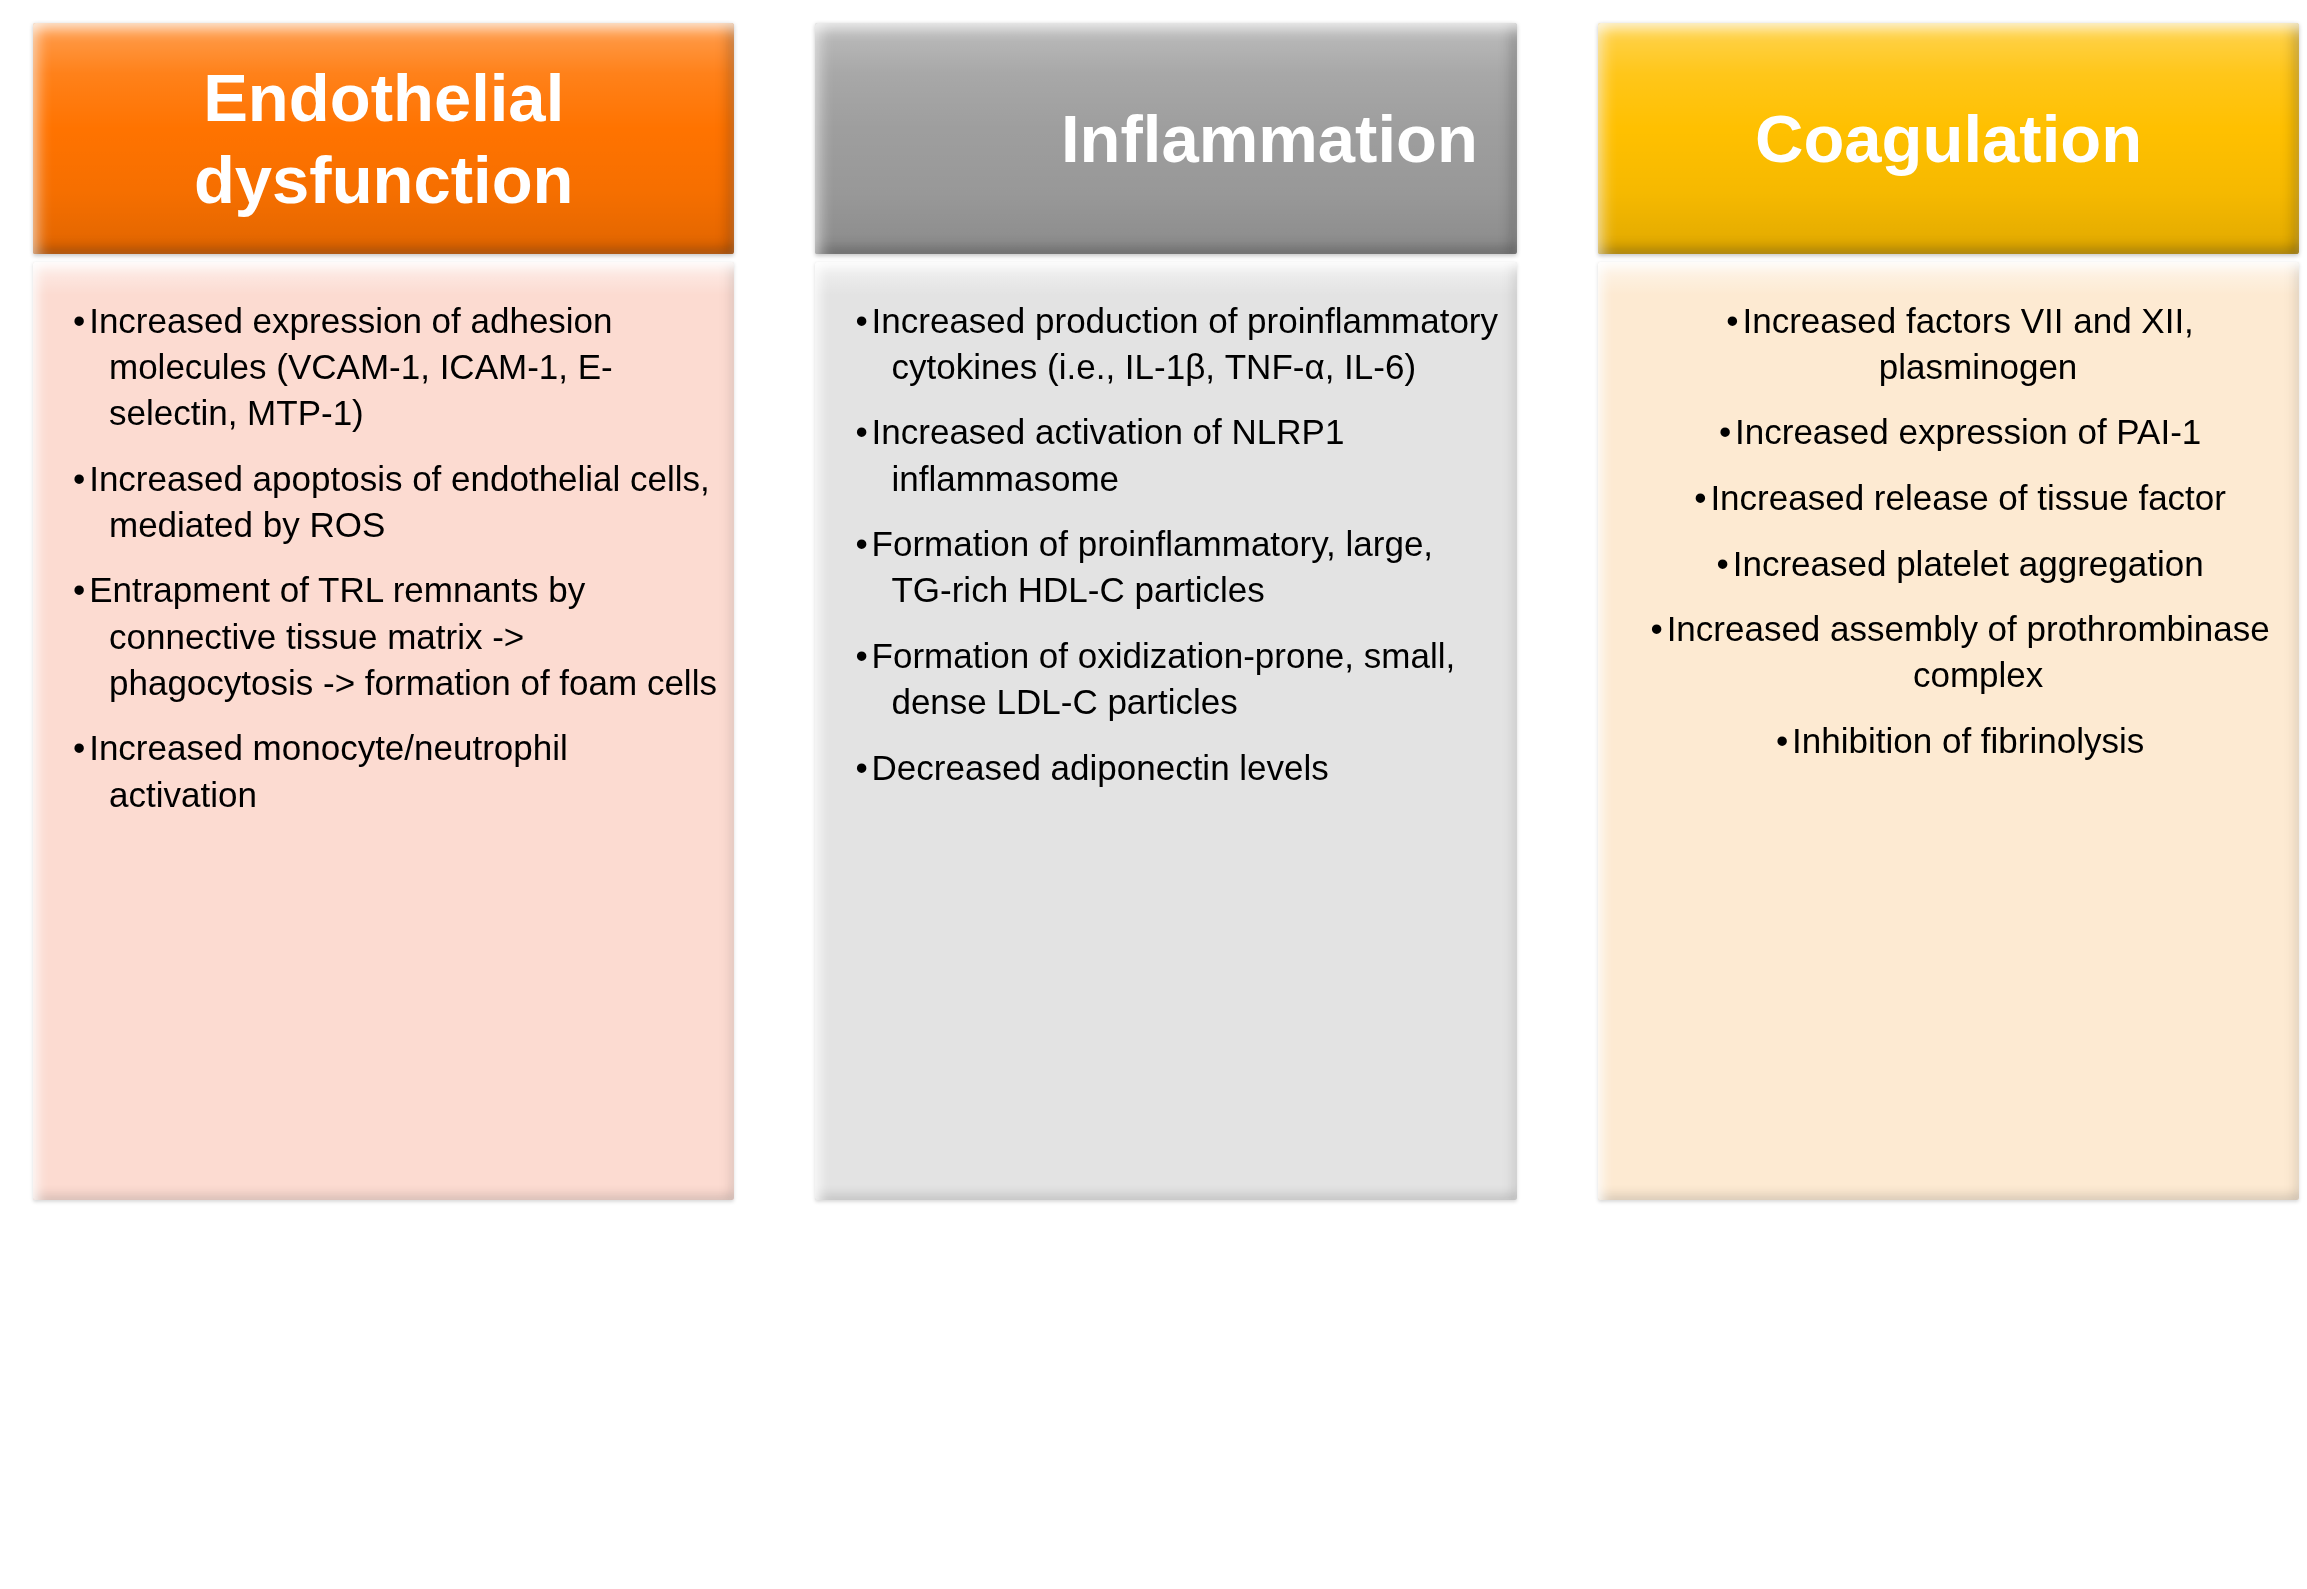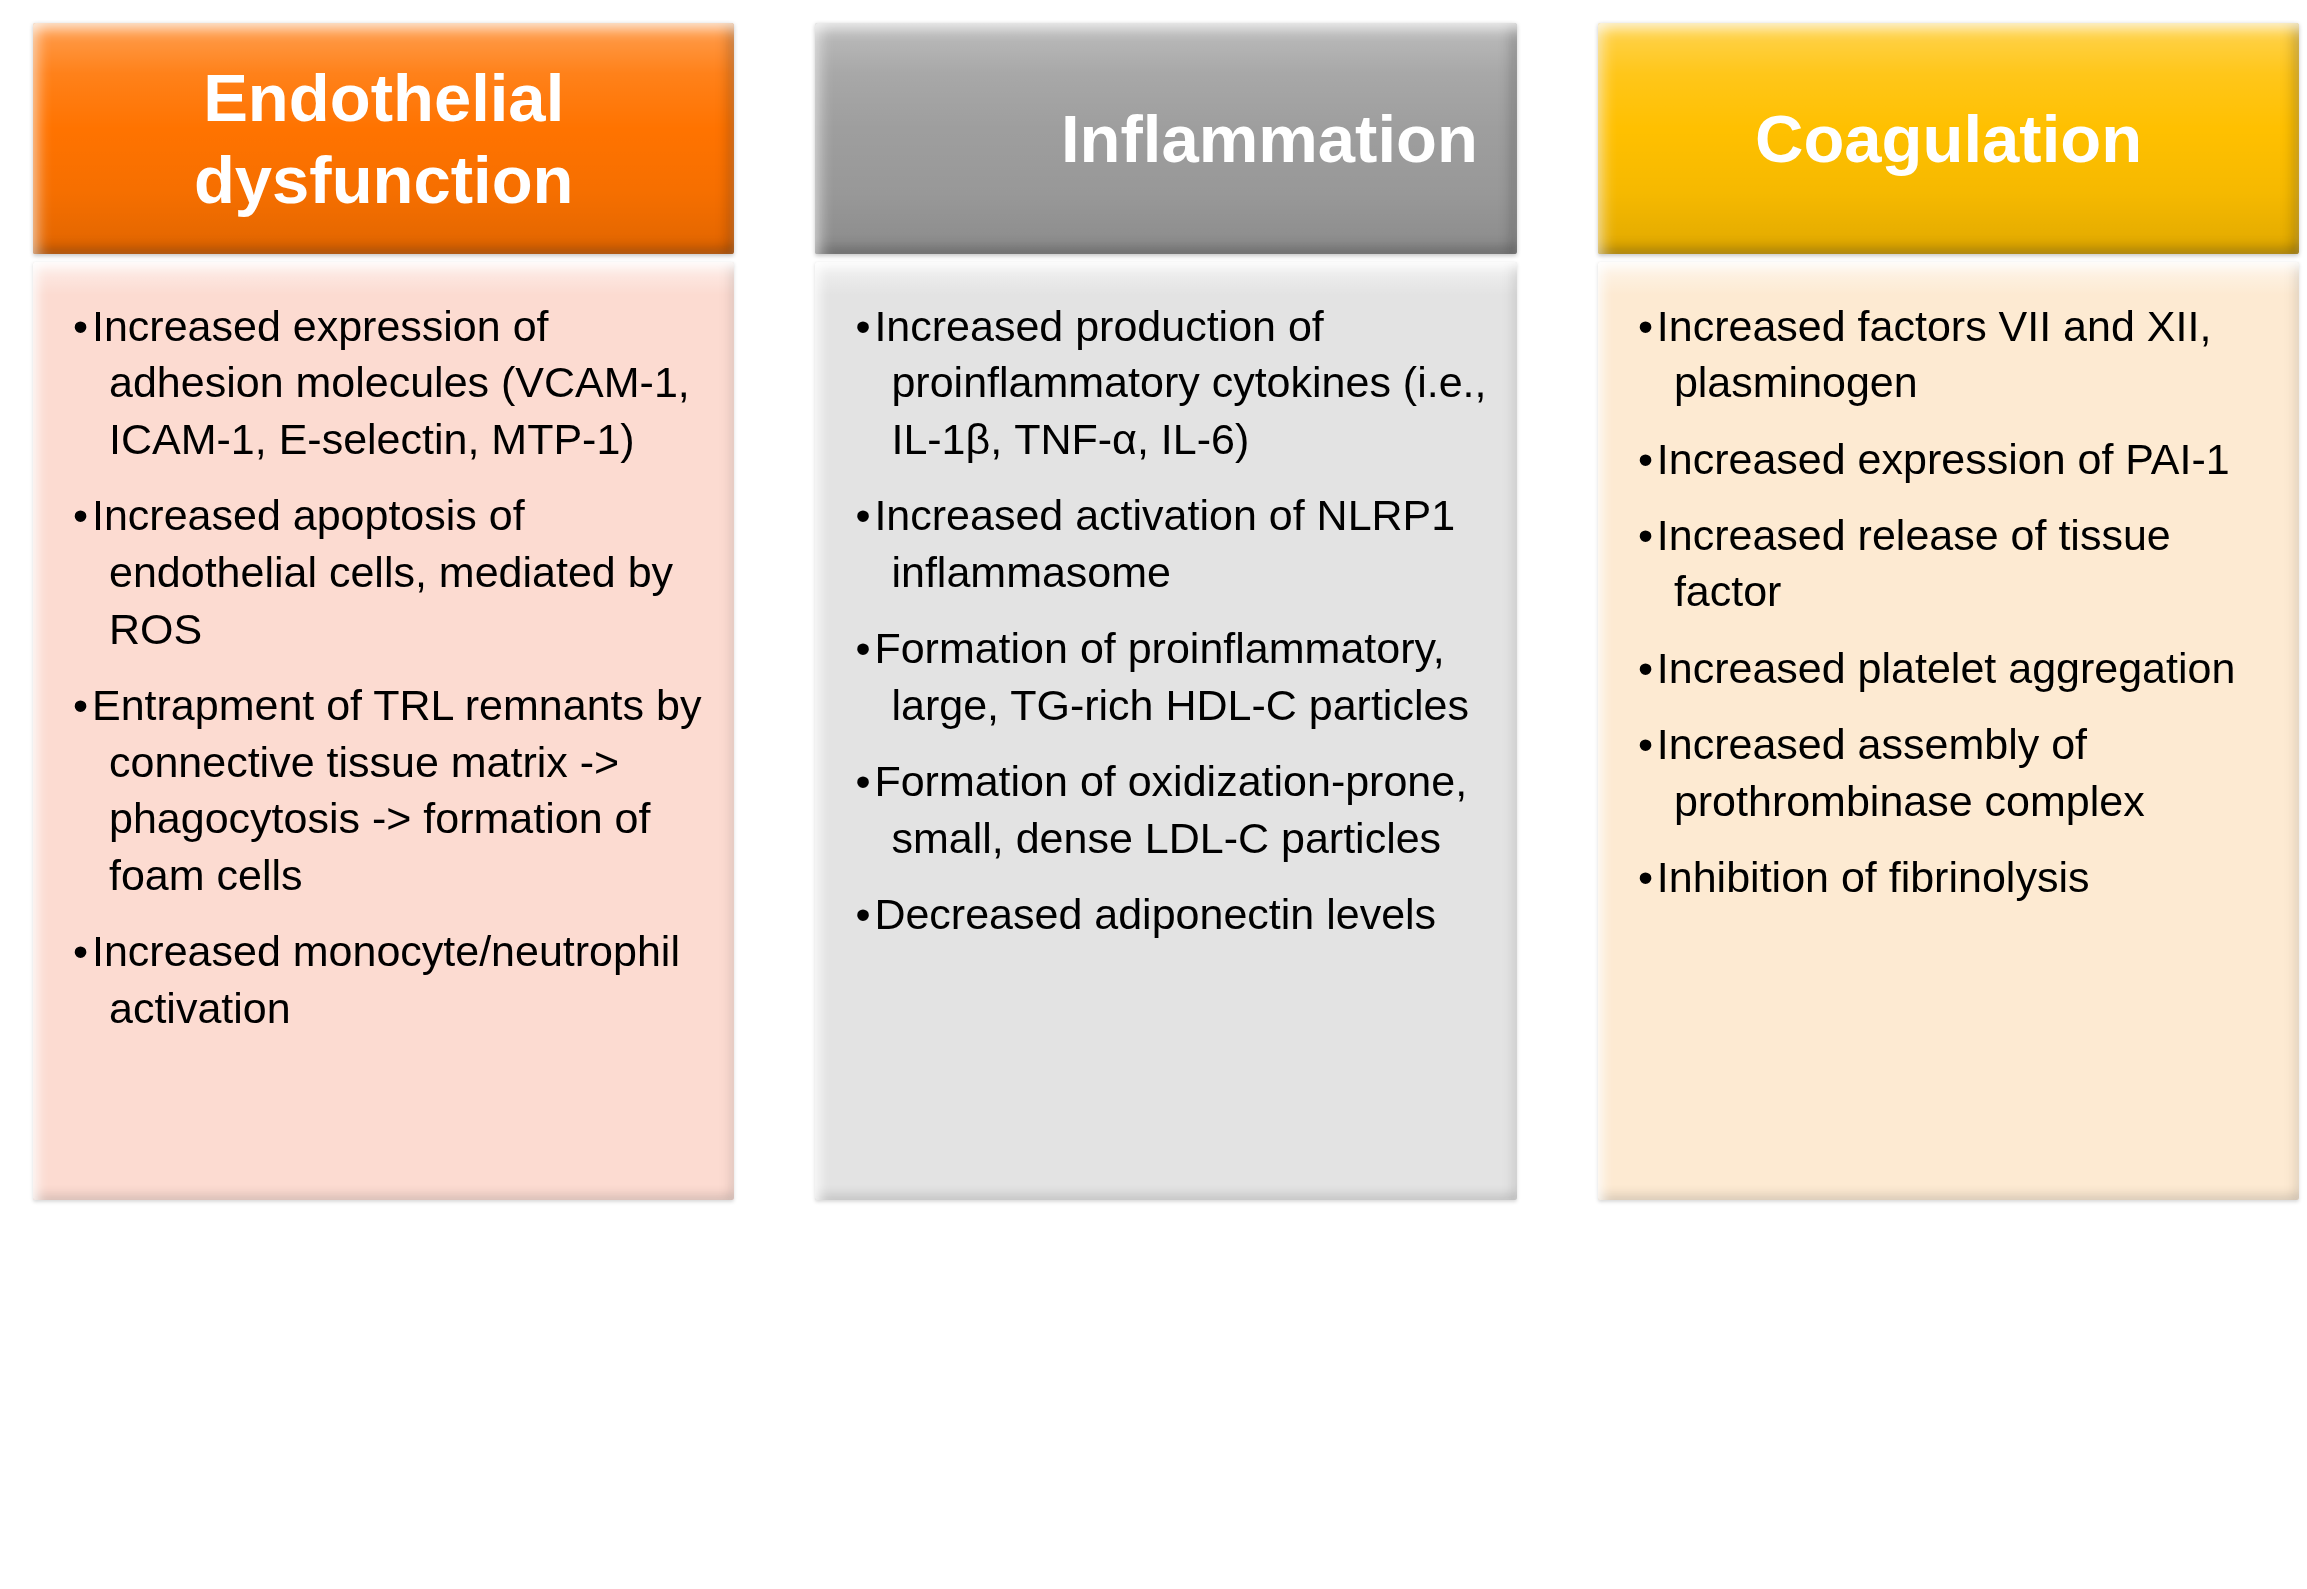--- a/index.html
+++ b/index.html
@@ -45,21 +45,21 @@
       inset -11.6px 0 13px -5.8px rgba(0,0,0,0.22),
       inset 0 -11.6px 13px -5.8px rgba(0,0,0,0.26),
       0 1.9px 4.5px rgba(0,0,0,0.22);
   }
   .bd{
     flex:1 1 auto;
     margin-top:7.7px;
     border-radius:1.9px;
     box-sizing:border-box;
     padding:36px 17px 26px 40px;
-    font-size:43px;
+    font-size:35px;
     line-height:1.32;
     color:#000000;
     overflow:hidden;
     background-image:linear-gradient(180deg, rgba(255,255,255,0.55) 0%, rgba(255,255,255,0) 3.5%);
     box-shadow:
       inset 0 10.3px 11.6px -5.8px rgba(255,255,255,0.95),
       inset 10.3px 0 11.6px -5.8px rgba(255,255,255,0.85),
       inset -10.3px 0 11.6px -5.8px rgba(0,0,0,0.10),
       inset 0 -10.3px 11.6px -5.8px rgba(0,0,0,0.16),
       0 1.9px 3.9px rgba(0,0,0,0.15);
@@ -104,21 +104,21 @@
         <div class="bullet"><span class="marker">•</span><span class="btxt">Formation of proinflammatory, large, TG-rich HDL-C particles</span></div>
         <div class="bullet"><span class="marker">•</span><span class="btxt">Formation of oxidization-prone, small, dense LDL-C particles</span></div>
         <div class="bullet"><span class="marker">•</span><span class="btxt">Decreased adiponectin levels</span></div>
       </div>
   </section>
 
   <section class="column">
     <div class="hdr" style="background-color: rgb(255, 192, 0);">
       <span>Coagulation</span>
     </div>
-    <div class="bd" style="background-color: rgb(253, 234, 210);">
+    <div class="bd" style="background-color: rgb(253, 234, 210); text-align: center;">
         <div class="bullet"><span class="marker">•</span><span class="btxt">Increased factors VII and XII, plasminogen</span></div>
         <div class="bullet"><span class="marker">•</span><span class="btxt">Increased expression of PAI-1</span></div>
         <div class="bullet"><span class="marker">•</span><span class="btxt">Increased release of tissue factor</span></div>
         <div class="bullet"><span class="marker">•</span><span class="btxt">Increased platelet aggregation</span></div>
         <div class="bullet"><span class="marker">•</span><span class="btxt">Increased assembly of prothrombinase complex</span></div>
         <div class="bullet"><span class="marker">•</span><span class="btxt">Inhibition of fibrinolysis</span></div>
       </div>
   </section>
 
 </div>

